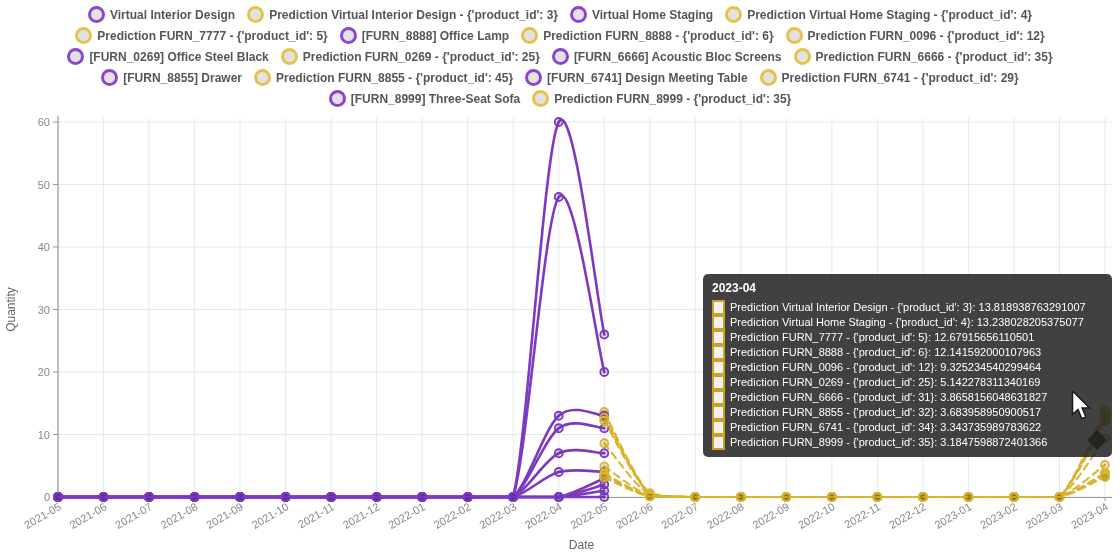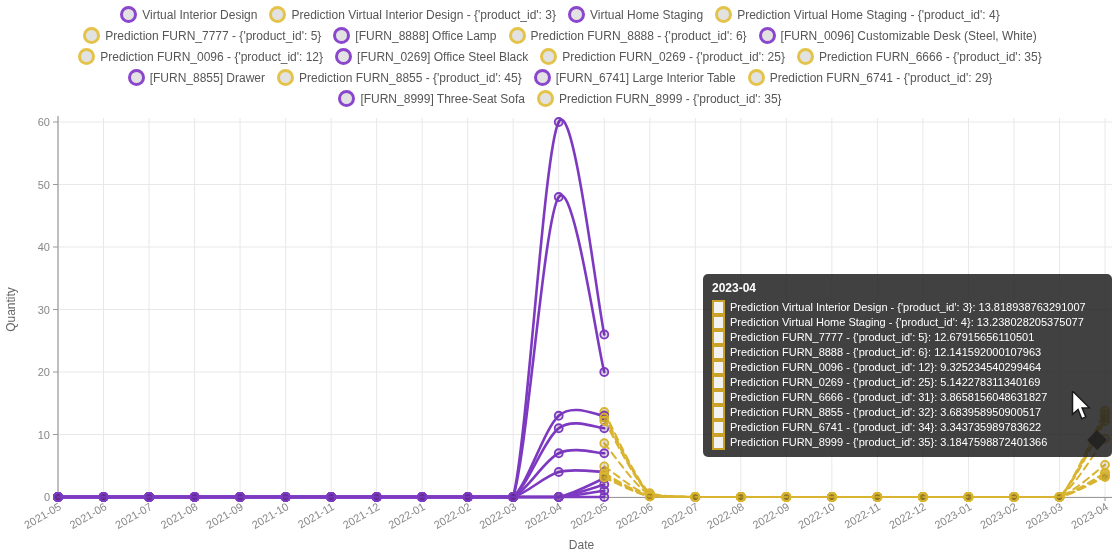--- a/index.html
+++ b/index.html
@@ -1,20 +1,20 @@
 <!DOCTYPE html>
 <html><head>
 <meta charset="utf-8">
 <style>
   html,body{margin:0;padding:0;background:#fff;}
   .stage{position:relative;width:1120px;height:553px;overflow:hidden;
          font-family:"Liberation Sans",sans-serif;background:#fff;}
   
   .legend{position:absolute;top:6px;left:0;right:0;display:flex;flex-wrap:wrap;
-          justify-content:center;column-gap:12px;row-gap:4px;padding:0 30px;z-index:3;}
+          justify-content:center;column-gap:12px;row-gap:4px;padding:0 30px;z-index:3;font-weight:bold;}
   .legend-item{display:inline-flex;align-items:center;cursor:pointer;white-space:nowrap;}
   .legend-marker{width:11px;height:11px;border-radius:50%;border:3px solid #999;
                  background:#e2e2e2;margin-right:5px;flex:0 0 auto;}
   .legend-label{font-size:12px;color:#565656;line-height:16px;}
   
   #plot{position:absolute;left:0;top:0;z-index:1;}
   .tick{font:11px "Liberation Sans",sans-serif;fill:#878787;}
   .axis-label{font:12px "Liberation Sans",sans-serif;fill:#666;}
   
   .tooltip{position:absolute;left:703px;top:274px;width:409px;box-sizing:border-box;
@@ -426,50 +426,50 @@
       </div>
       <div class="legend-item">
         <span class="legend-marker" style="border-color: rgb(138, 70, 204);"></span>
         <span class="legend-label">[FURN_8888] Office Lamp</span>
       </div>
       <div class="legend-item">
         <span class="legend-marker" style="border-color: rgb(228, 195, 74);"></span>
         <span class="legend-label">Prediction FURN_8888 - {'product_id': 6}</span>
       </div>
       <div class="legend-item">
-        <span class="legend-marker" style="border-color: rgb(138, 70, 204);"></span>
-        <span class="legend-label">[FURN_0096] Customizable Desk (Steel, White)</span>
-      </div>
-      <div class="legend-item">
         <span class="legend-marker" style="border-color: rgb(228, 195, 74);"></span>
         <span class="legend-label">Prediction FURN_0096 - {'product_id': 12}</span>
       </div>
       <div class="legend-item">
         <span class="legend-marker" style="border-color: rgb(138, 70, 204);"></span>
         <span class="legend-label">[FURN_0269] Office Steel Black</span>
       </div>
       <div class="legend-item">
         <span class="legend-marker" style="border-color: rgb(228, 195, 74);"></span>
         <span class="legend-label">Prediction FURN_0269 - {'product_id': 25}</span>
       </div>
       <div class="legend-item">
+        <span class="legend-marker" style="border-color: rgb(138, 70, 204);"></span>
+        <span class="legend-label">[FURN_6666] Acoustic Bloc Screens</span>
+      </div>
+      <div class="legend-item">
         <span class="legend-marker" style="border-color: rgb(228, 195, 74);"></span>
         <span class="legend-label">Prediction FURN_6666 - {'product_id': 35}</span>
       </div>
       <div class="legend-item">
         <span class="legend-marker" style="border-color: rgb(138, 70, 204);"></span>
         <span class="legend-label">[FURN_8855] Drawer</span>
       </div>
       <div class="legend-item">
         <span class="legend-marker" style="border-color: rgb(228, 195, 74);"></span>
         <span class="legend-label">Prediction FURN_8855 - {'product_id': 45}</span>
       </div>
       <div class="legend-item">
         <span class="legend-marker" style="border-color: rgb(138, 70, 204);"></span>
-        <span class="legend-label">[FURN_6741] Large Interior Table</span>
+        <span class="legend-label">[FURN_6741] Design Meeting Table</span>
       </div>
       <div class="legend-item">
         <span class="legend-marker" style="border-color: rgb(228, 195, 74);"></span>
         <span class="legend-label">Prediction FURN_6741 - {'product_id': 29}</span>
       </div>
       <div class="legend-item">
         <span class="legend-marker" style="border-color: rgb(138, 70, 204);"></span>
         <span class="legend-label">[FURN_8999] Three-Seat Sofa</span>
       </div>
       <div class="legend-item">

